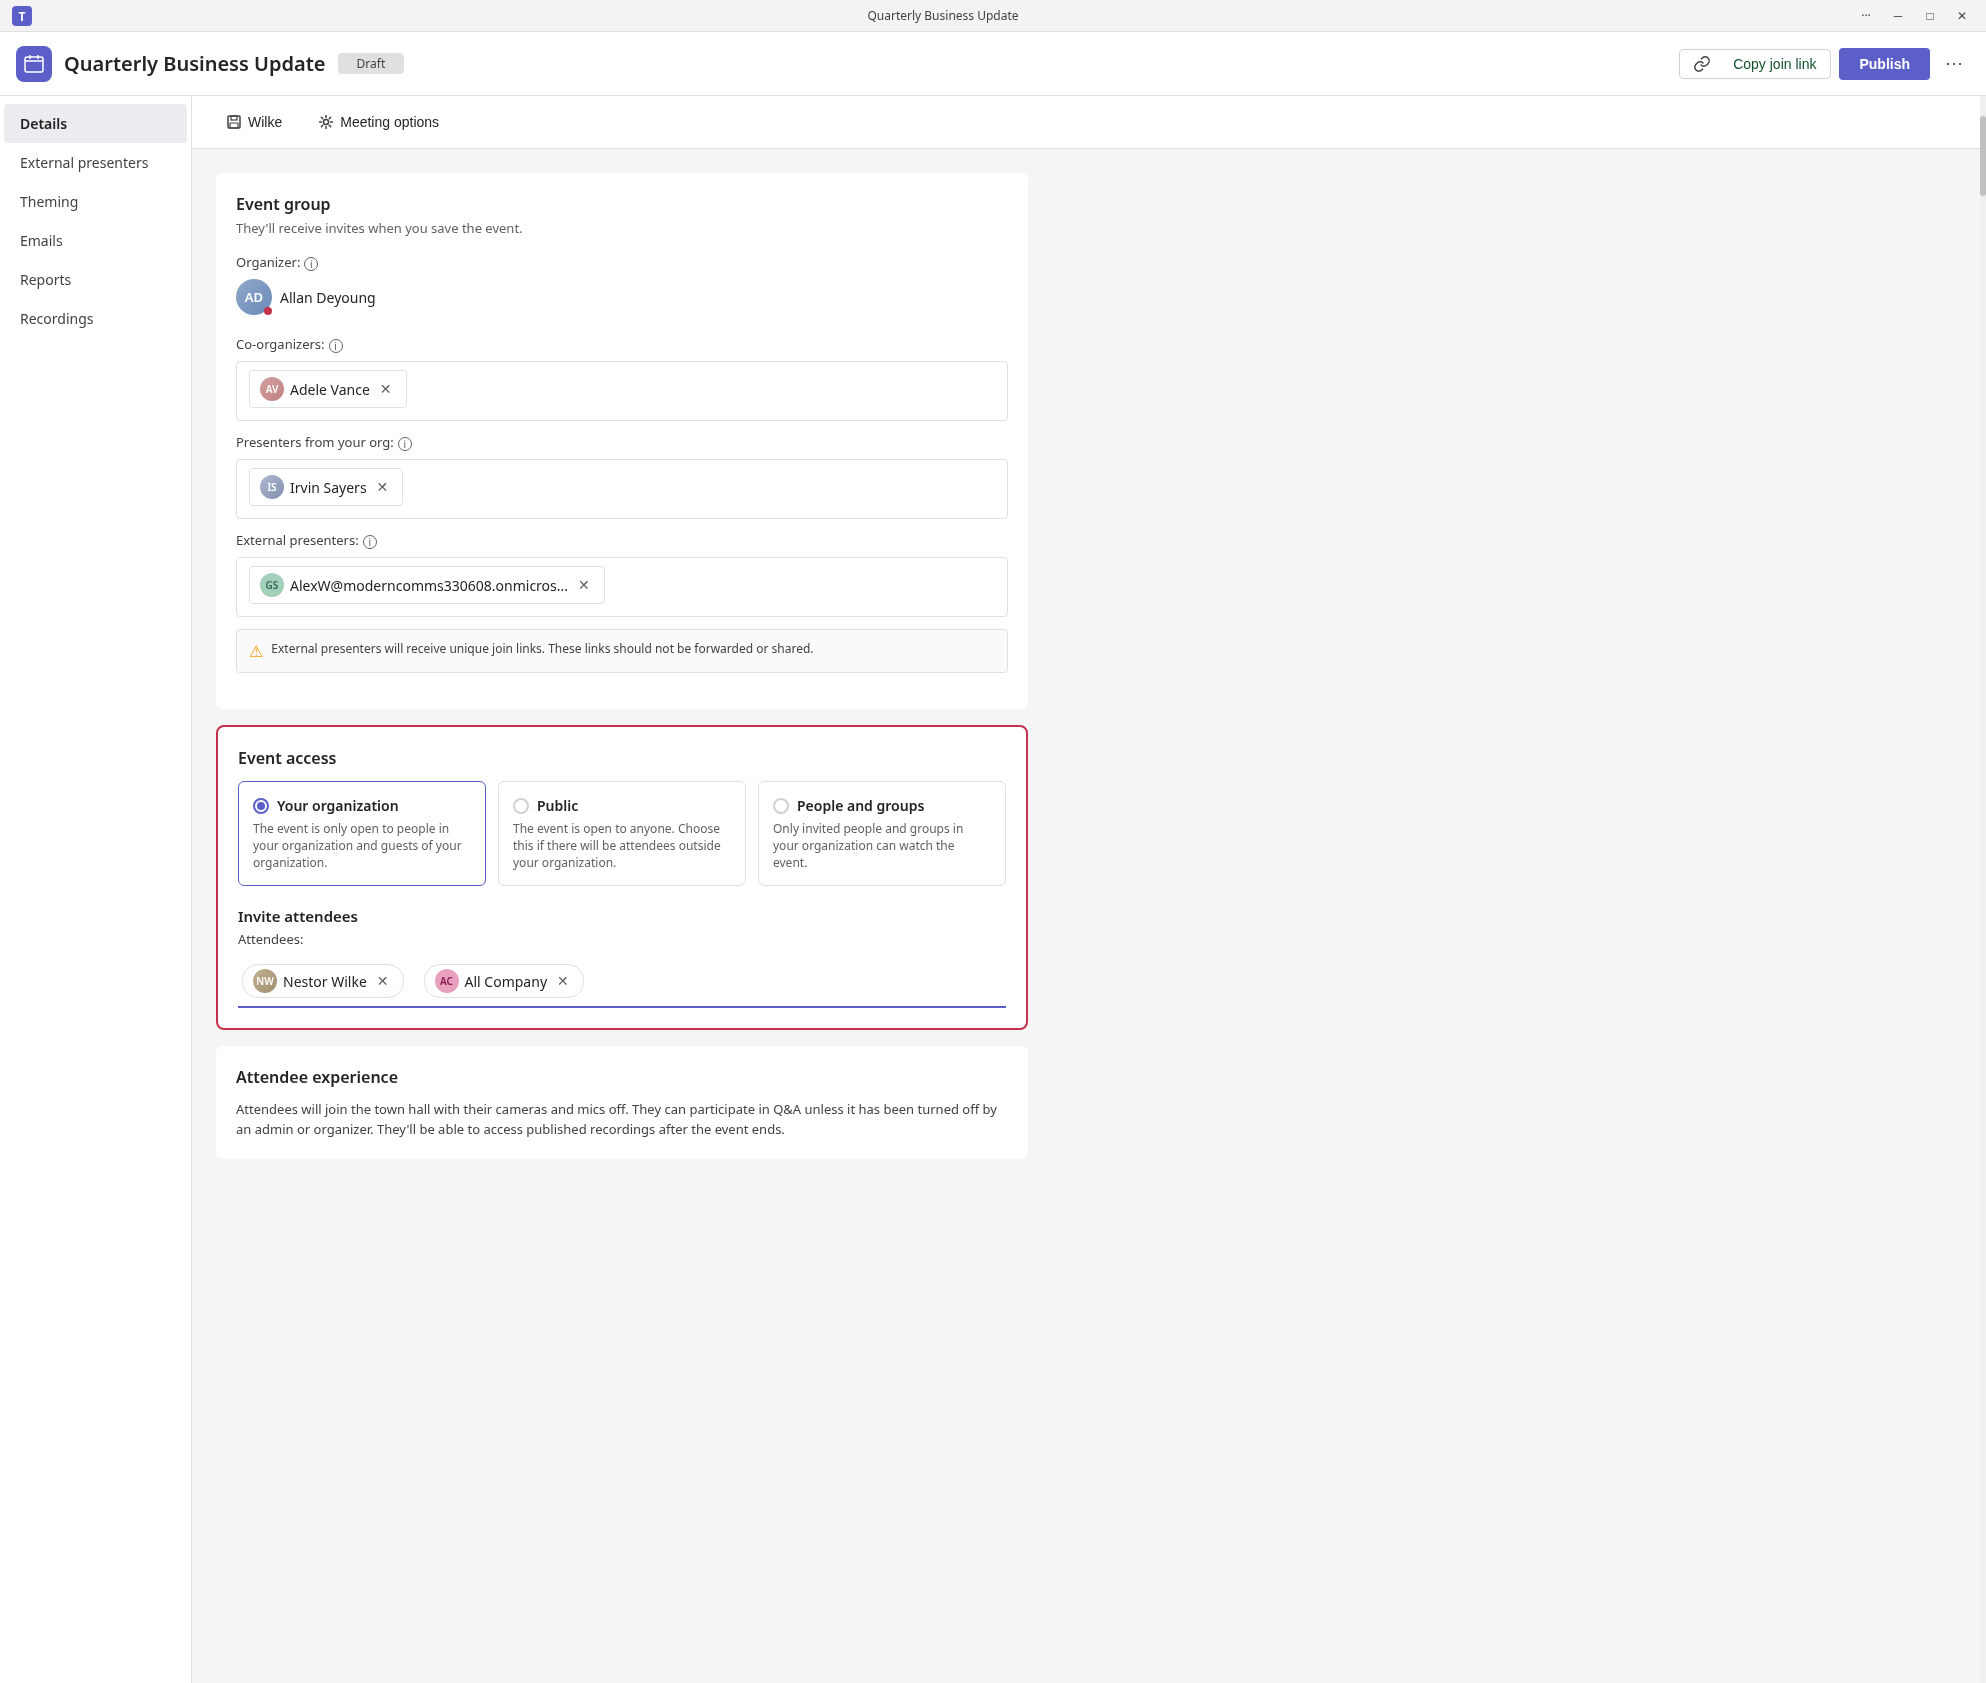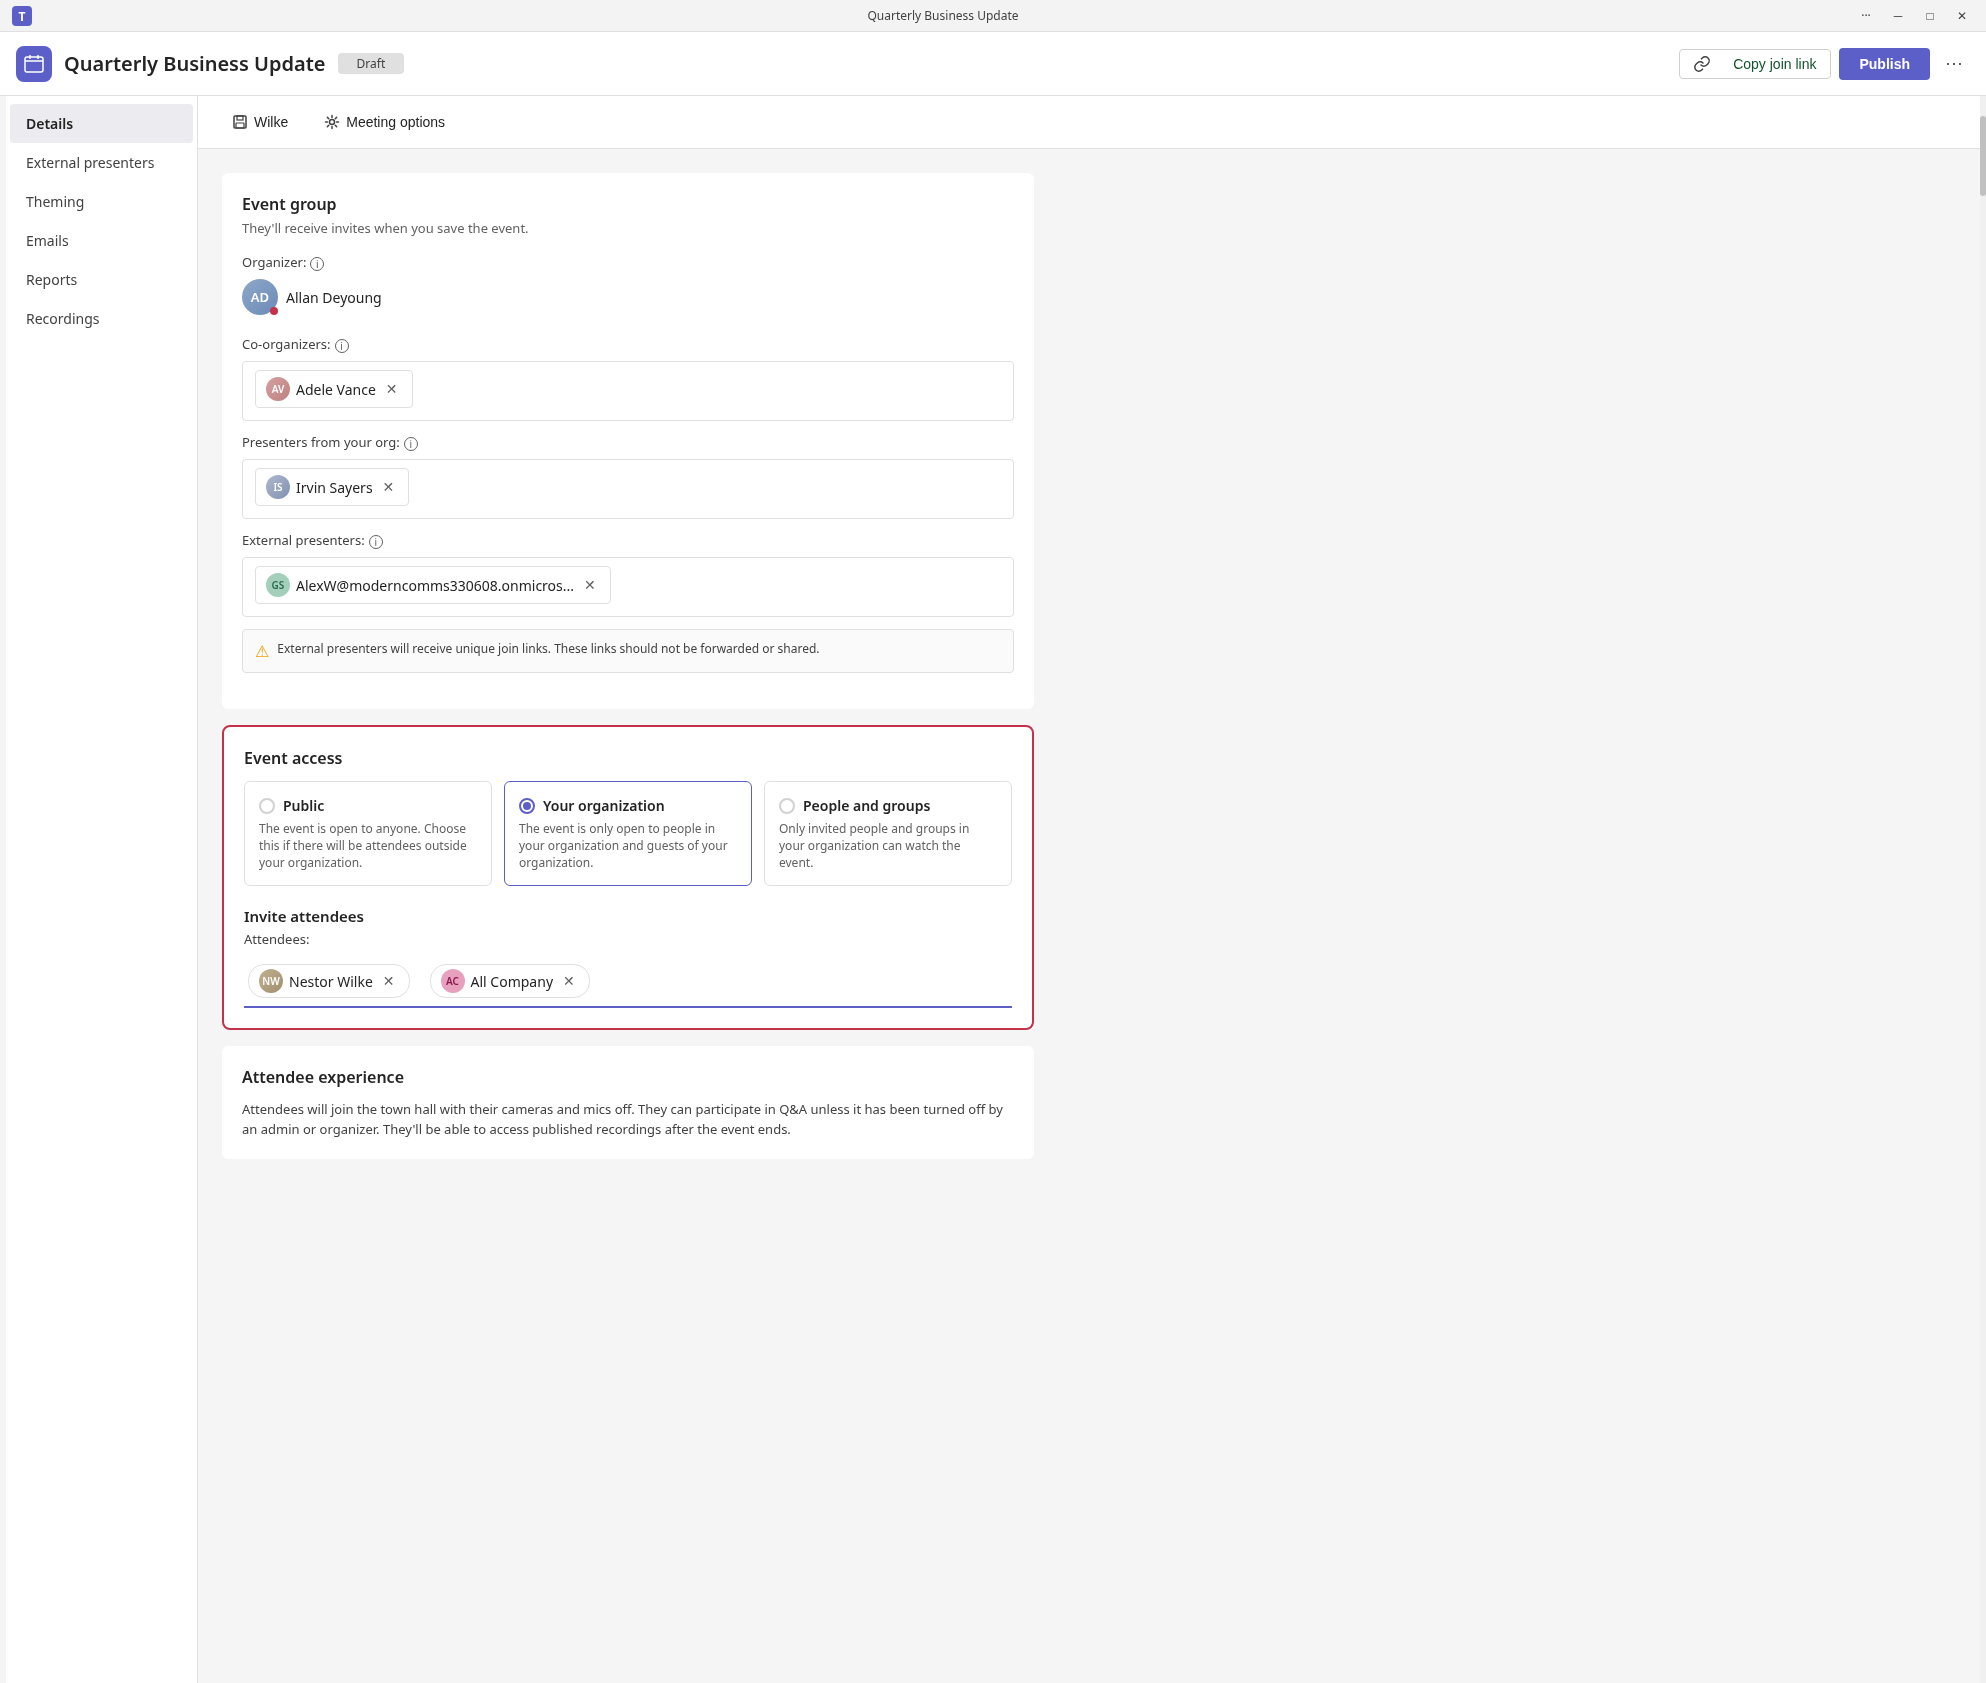--- a/index.html
+++ b/index.html
@@ -40,21 +40,21 @@
     .publish-btn {
       padding: 8px 20px; background: #5b5fc7; color: white;
       border: none; border-radius: 4px; font-size: 14px; font-weight: 600; cursor: pointer;
     }
     .more-btn {
       width: 32px; height: 32px; display: flex; align-items: center; justify-content: center;
       border-radius: 4px; cursor: pointer; border: none; background: transparent;
     }
 
     
-    .main-layout { display: flex; height: calc(100vh - 96px); padding-left: 6px; }
+    .main-layout { display: flex; height: calc(100vh - 96px); }
 
     
     .sidebar {
       width: 192px; background: white; border-right: 1px solid #e0e0e0;
       padding: 8px 0; flex-shrink: 0;
     }
     .sidebar-item {
       padding: 10px 16px; cursor: pointer; font-size: 14px; color: #424242;
       border-radius: 4px; margin: 0 4px;
     }
@@ -320,36 +320,36 @@
           <span class="warning-icon">⚠</span>
           <span>External presenters will receive unique join links. These links should not be forwarded or shared.</span>
         </div>
       </div>
 
       <div class="event-access-section">
         <div class="section-title">Event access</div>
 
         <div class="access-options">
 
+          <div class="access-option selected">
+            <div class="access-option-header">
+              <div class="radio checked"></div>
+              <span class="access-option-label">Your organization</span>
+            </div>
+            <div class="access-option-desc">The event is only open to people in your organization and guests of your organization.</div>
+          </div>
+
           <div class="access-option">
             <div class="access-option-header">
               <div class="radio"></div>
               <span class="access-option-label">Public</span>
             </div>
             <div class="access-option-desc">The event is open to anyone. Choose this if there will be attendees outside your organization.</div>
           </div>
 
-          <div class="access-option selected">
-            <div class="access-option-header">
-              <div class="radio checked"></div>
-              <span class="access-option-label">Your organization</span>
-            </div>
-            <div class="access-option-desc">The event is only open to people in your organization and guests of your organization.</div>
-          </div>
-
           <div class="access-option">
             <div class="access-option-header">
               <div class="radio"></div>
               <span class="access-option-label">People and groups</span>
             </div>
             <div class="access-option-desc">Only invited people and groups in your organization can watch the event.</div>
           </div>
         </div>
 
         <div class="invite-section-title">Invite attendees</div>

